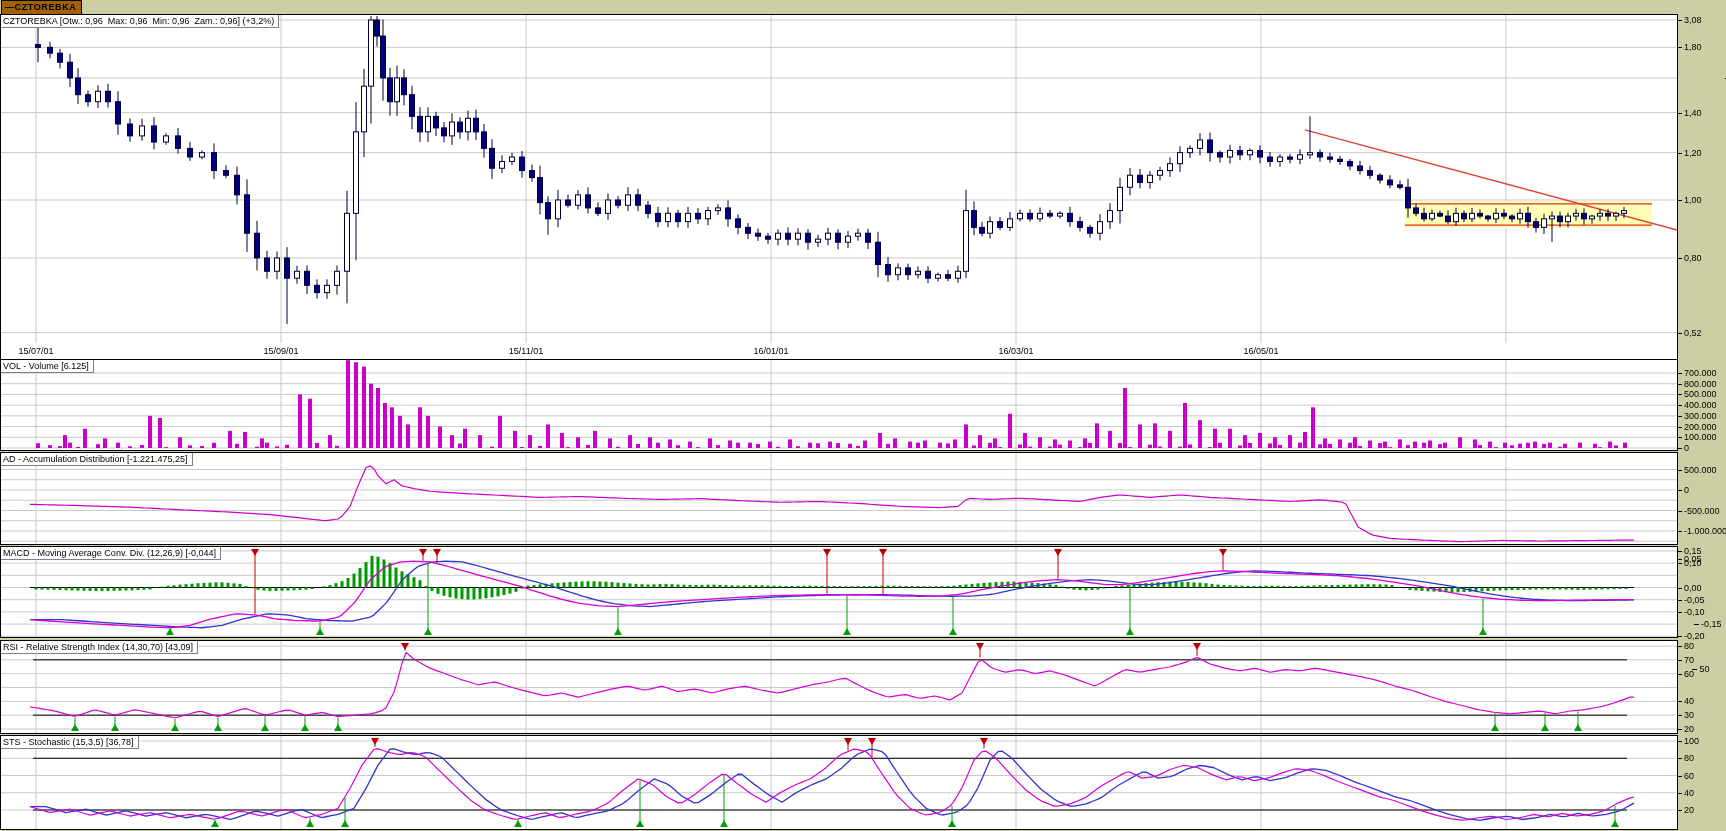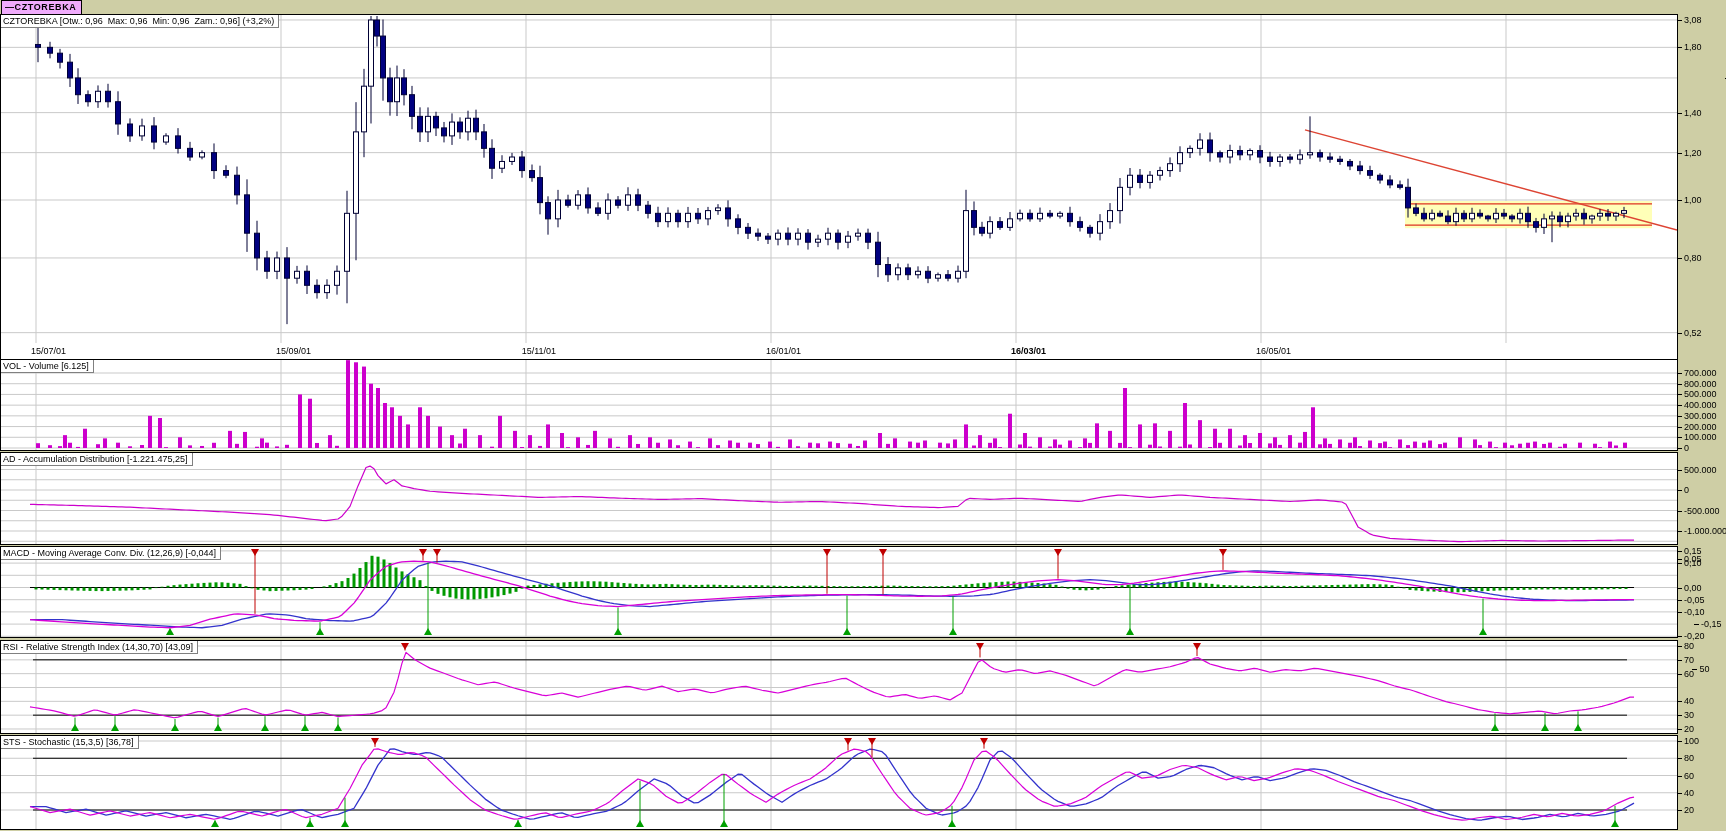--- a/index.html
+++ b/index.html
@@ -3,21 +3,21 @@
 <meta charset="utf-8">
 <style>
   html,body{margin:0;padding:0}
   body{
     position:relative;width:1726px;height:831px;overflow:hidden;
     background:#CECEA5;
     font-family:"Liberation Sans",sans-serif;color:#000;
   }
   .tab{
     position:absolute;left:1px;top:0;height:13px;z-index:10;
-    background:#f0abfc;border:1px solid #000;
+    background:#a16207;border:1px solid #000;
     font-size:9px;font-weight:bold;line-height:12px;
     padding:0 5px 0 3px;letter-spacing:.6px;white-space:pre;
   }
   .panel{
     position:absolute;left:0;width:1678px;background:#fff;
     border:1px solid #000;box-sizing:border-box;
   }
   .panel svg{position:absolute;left:0;top:0;display:block}
   .hdr{
     position:absolute;left:0;top:0;z-index:5;background:#fff;
@@ -27,21 +27,21 @@
   .ytick{
     position:absolute;left:1677px;width:48px;height:10px;line-height:10px;
     font-size:9px;white-space:nowrap;
   }
   .ytick::before{
     content:"";display:inline-block;width:5px;height:1px;background:#000;
     vertical-align:middle;margin-right:2px;
   }
   .xlabel{
     position:absolute;top:346px;width:60px;margin-left:-30px;
-    text-align:right;font-size:9px;height:11px;line-height:11px;
+    text-align:center;font-size:9px;height:11px;line-height:11px;
   }
 </style>
 </head>
 <body>
 
 <div class="tab"><span>—</span><span>CZTOREBKA</span></div>
 
 <div class="panel" id="p-main" style="top:14px;height:418px">
   <svg id="svg-main" width="1676" height="328" viewBox="1 15 1676 328">
       <line x1="1" x2="1677" y1="19.98406259293924" y2="19.98406259293924" stroke="#C9C9C9" stroke-width="1"></line>
@@ -403,21 +403,21 @@
       <rect x="1621.5" y="210.6018026423381" width="5" height="2.7194813949309378" fill="#FFFFFF" stroke="#000035" stroke-width="1"></rect>
     </svg>
   <div class="hdr">CZTOREBKA [Otw.: 0,96  Max: 0,96  Min: 0,96  Zam.: 0,96] (+3,2%)</div>
 </div>
 
 <div id="xlabels">
     <div class="xlabel" style="left: 36px;">15/07/01</div>
     <div class="xlabel" style="left: 281px;">15/09/01</div>
     <div class="xlabel" style="left: 526px;">15/11/01</div>
     <div class="xlabel" style="left: 771px;">16/01/01</div>
-    <div class="xlabel" style="left: 1016px; font-weight: bold;">16/03/01</div>
+    <div class="xlabel" style="left: 1016px;">16/03/01</div>
     <div class="xlabel" style="left: 1261px;">16/05/01</div>
   </div>
 
 <div class="panel" id="p-vol" style="top:359px;height:92px">
   <svg id="svg-vol" width="1676" height="90" viewBox="1 360 1676 90">
       <line x1="1" x2="1677" y1="373" y2="373" stroke="#C9C9C9" stroke-width="1"></line>
       <line x1="1" x2="1677" y1="383.7142857142857" y2="383.7142857142857" stroke="#C9C9C9" stroke-width="1"></line>
       <line x1="1" x2="1677" y1="394.42857142857144" y2="394.42857142857144" stroke="#C9C9C9" stroke-width="1"></line>
       <line x1="1" x2="1677" y1="405.14285714285717" y2="405.14285714285717" stroke="#C9C9C9" stroke-width="1"></line>
       <line x1="1" x2="1677" y1="415.85714285714283" y2="415.85714285714283" stroke="#C9C9C9" stroke-width="1"></line>

